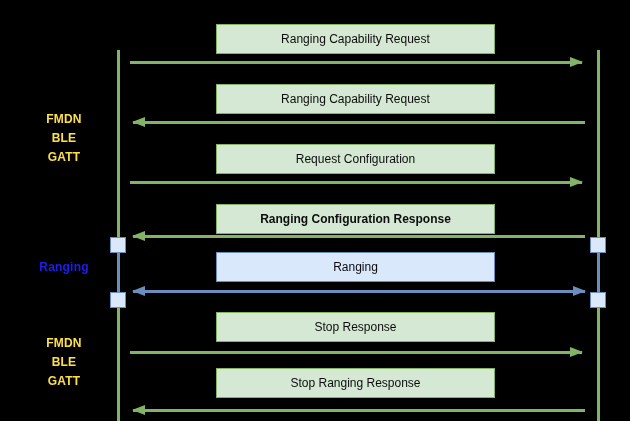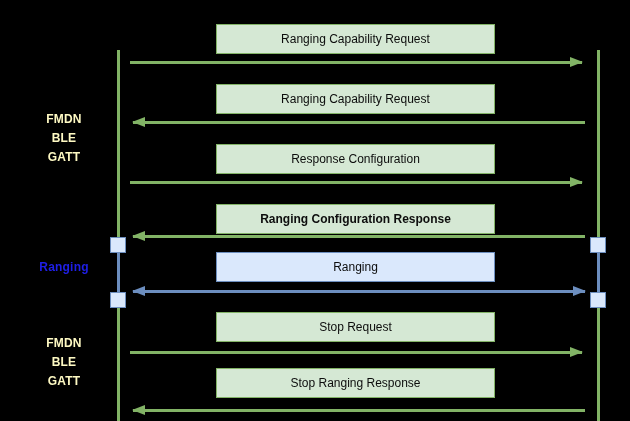--- a/index.html
+++ b/index.html
@@ -34,21 +34,21 @@
   
   .phase-label {
     position: absolute;
     text-align: center;
     font-size: 12px;
     line-height: 19px;
     font-weight: bold;
     white-space: pre-line;
     letter-spacing: 0.2px;
   }
-  .phase-label.gatt { color: #fef9c3; }
+  .phase-label.gatt { color: #fde047; }
   .phase-label.ranging { color: #1f1fe8; }
 
   #phase-top    { left: 18px; top: 110px; width: 92px; }
   #phase-mid    { left: 18px; top: 258px; width: 92px; font-size: 12px; }
   #phase-bottom { left: 18px; top: 334px; width: 92px; }
 
   
   .msg-box {
     position: absolute;
     left: 216px;
@@ -135,21 +135,21 @@
     <div class="shaft"></div>
     <div class="head right"></div>
   </div>
 
   <div class="msg-box green" style="top:84px;">Ranging Capability Request</div>
   <div class="arrow green" style="left:133px; width:452px; top:117px;">
     <div class="shaft"></div>
     <div class="head left"></div>
   </div>
 
-  <div class="msg-box green" style="top:144px;">Response Configuration</div>
+  <div class="msg-box green" style="top:144px;">Request Configuration</div>
   <div class="arrow green" style="left:130px; width:452px; top:177px;">
     <div class="shaft"></div>
     <div class="head right"></div>
   </div>
 
   <div class="msg-box green" style="top:204px;font-weight:bold;">Ranging Configuration Response</div>
   <div class="arrow green" style="left:133px; width:452px; top:231px;">
     <div class="shaft"></div>
     <div class="head left"></div>
   </div>
@@ -162,21 +162,21 @@
   <div class="act-node" style="left:590px; top:237px;"></div>
   <div class="act-node" style="left:590px; top:292px;"></div>
 
   <div class="msg-box blue" style="top:252px;">Ranging</div>
   <div class="arrow blue" style="left:133px; width:452px; top:286px;">
     <div class="shaft"></div>
     <div class="head left"></div>
     <div class="head right"></div>
   </div>
 
-  <div class="msg-box green" style="top:312px;">Stop Request</div>
+  <div class="msg-box green" style="top:312px;">Stop Response</div>
   <div class="arrow green" style="left:130px; width:452px; top:347px;">
     <div class="shaft"></div>
     <div class="head right"></div>
   </div>
 
   <div class="msg-box green" style="top:368px;text-align:right;">Stop Ranging Response</div>
   <div class="arrow green" style="left:133px; width:452px; top:405px;">
     <div class="shaft"></div>
     <div class="head left"></div>
   </div>

